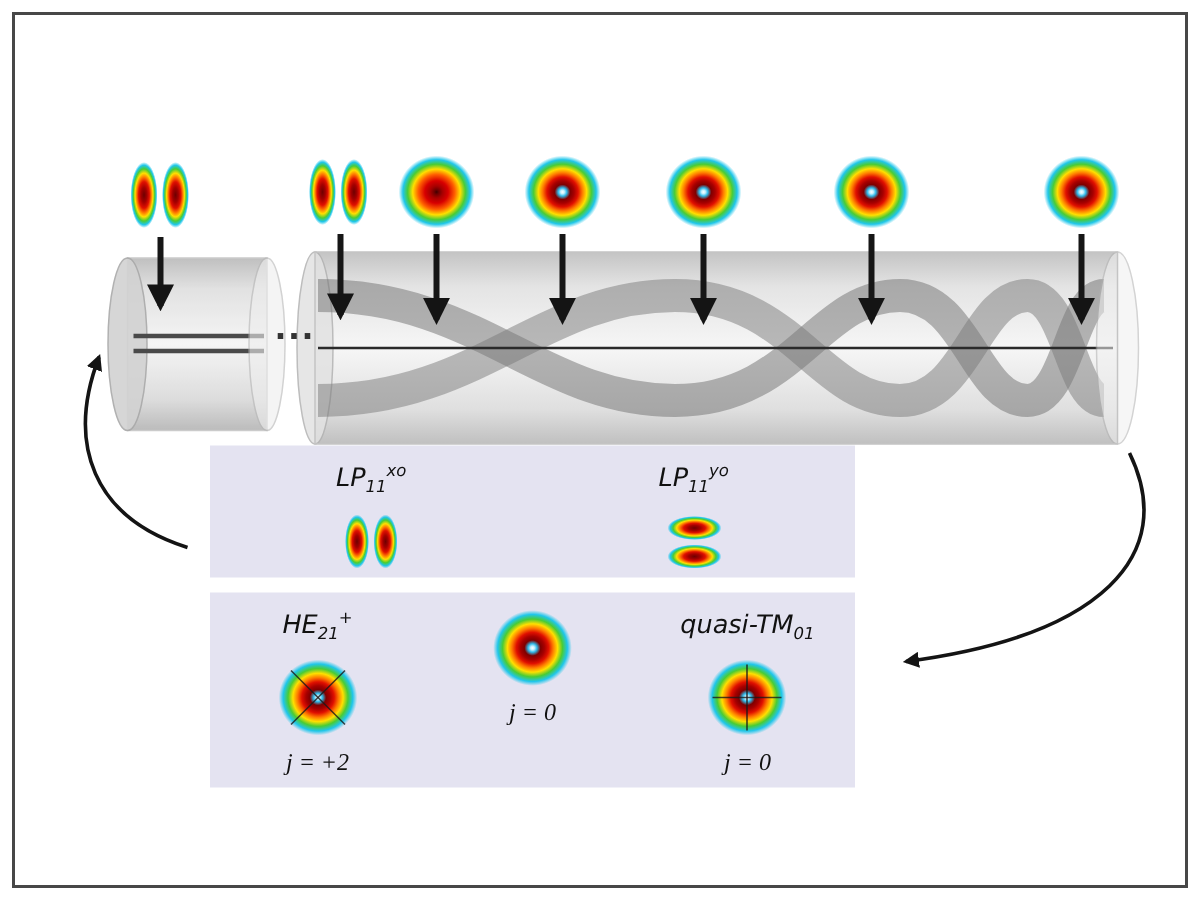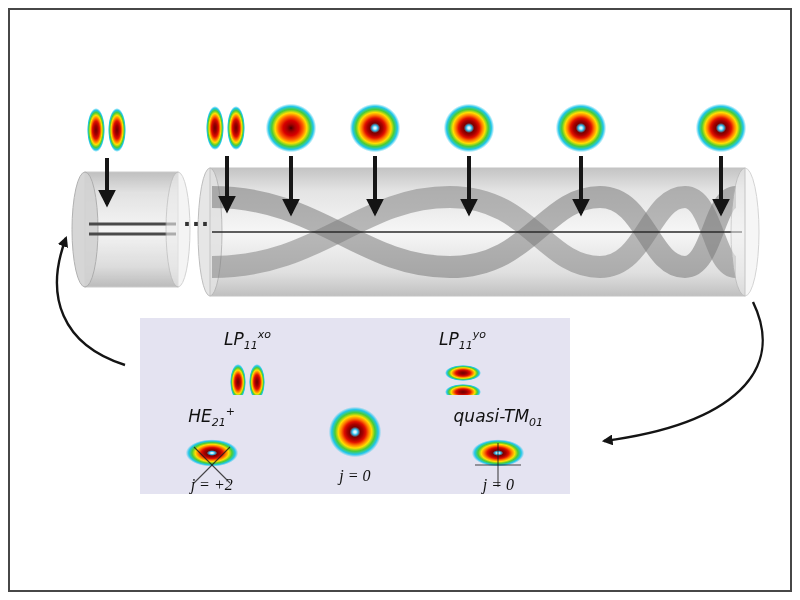--- a/index.html
+++ b/index.html
@@ -29,22 +29,22 @@
   .donut-early{border-radius:50%;
     background:radial-gradient(closest-side,
       #3f0000 0%, #700000 6%, #a80000 16%, #d80000 30%,
       #ff6000 47%, #ffdf00 61%, #49cc35 74%, #1fc6ea 86%,
       rgba(31,198,234,0) 97%);}
   .d50{width:52px;height:50px;}
   .d54{width:54px;height:52px;}
 
   
   .panel{position:absolute;display:flex;}
-  .panel1{left:140px;top:318px;width:430px;height:88px;}
-  .panel2{left:140px;top:395px;width:430px;height:99px;}
+  .panel1{left:140px;top:297px;width:430px;height:88px;}
+  .panel2{left:140px;top:395px;width:430px;height:130px;}
   .col{flex:1;display:flex;flex-direction:column;align-items:center;padding-top:6px;}
   .mode-label{font-style:italic;font-size:17px;line-height:22px;white-space:nowrap;}
   .sub{font-size:11px;vertical-align:-4px;}
   .sup{font-size:11px;vertical-align:7px;}
   .profile{position:relative;width:46px;height:42px;display:flex;align-items:center;justify-content:center;margin-top:4px;}
   .profile2{position:relative;margin-top:5px;}
   .j-label{font-style:italic;font-size:16px;margin-top:9px;font-family:Liberation Serif, serif;}
   .pol{position:absolute;left:50%;top:50%;transform:translate(-50%,-50%);}
   .ol{position:absolute;left:0;top:0;}
 

